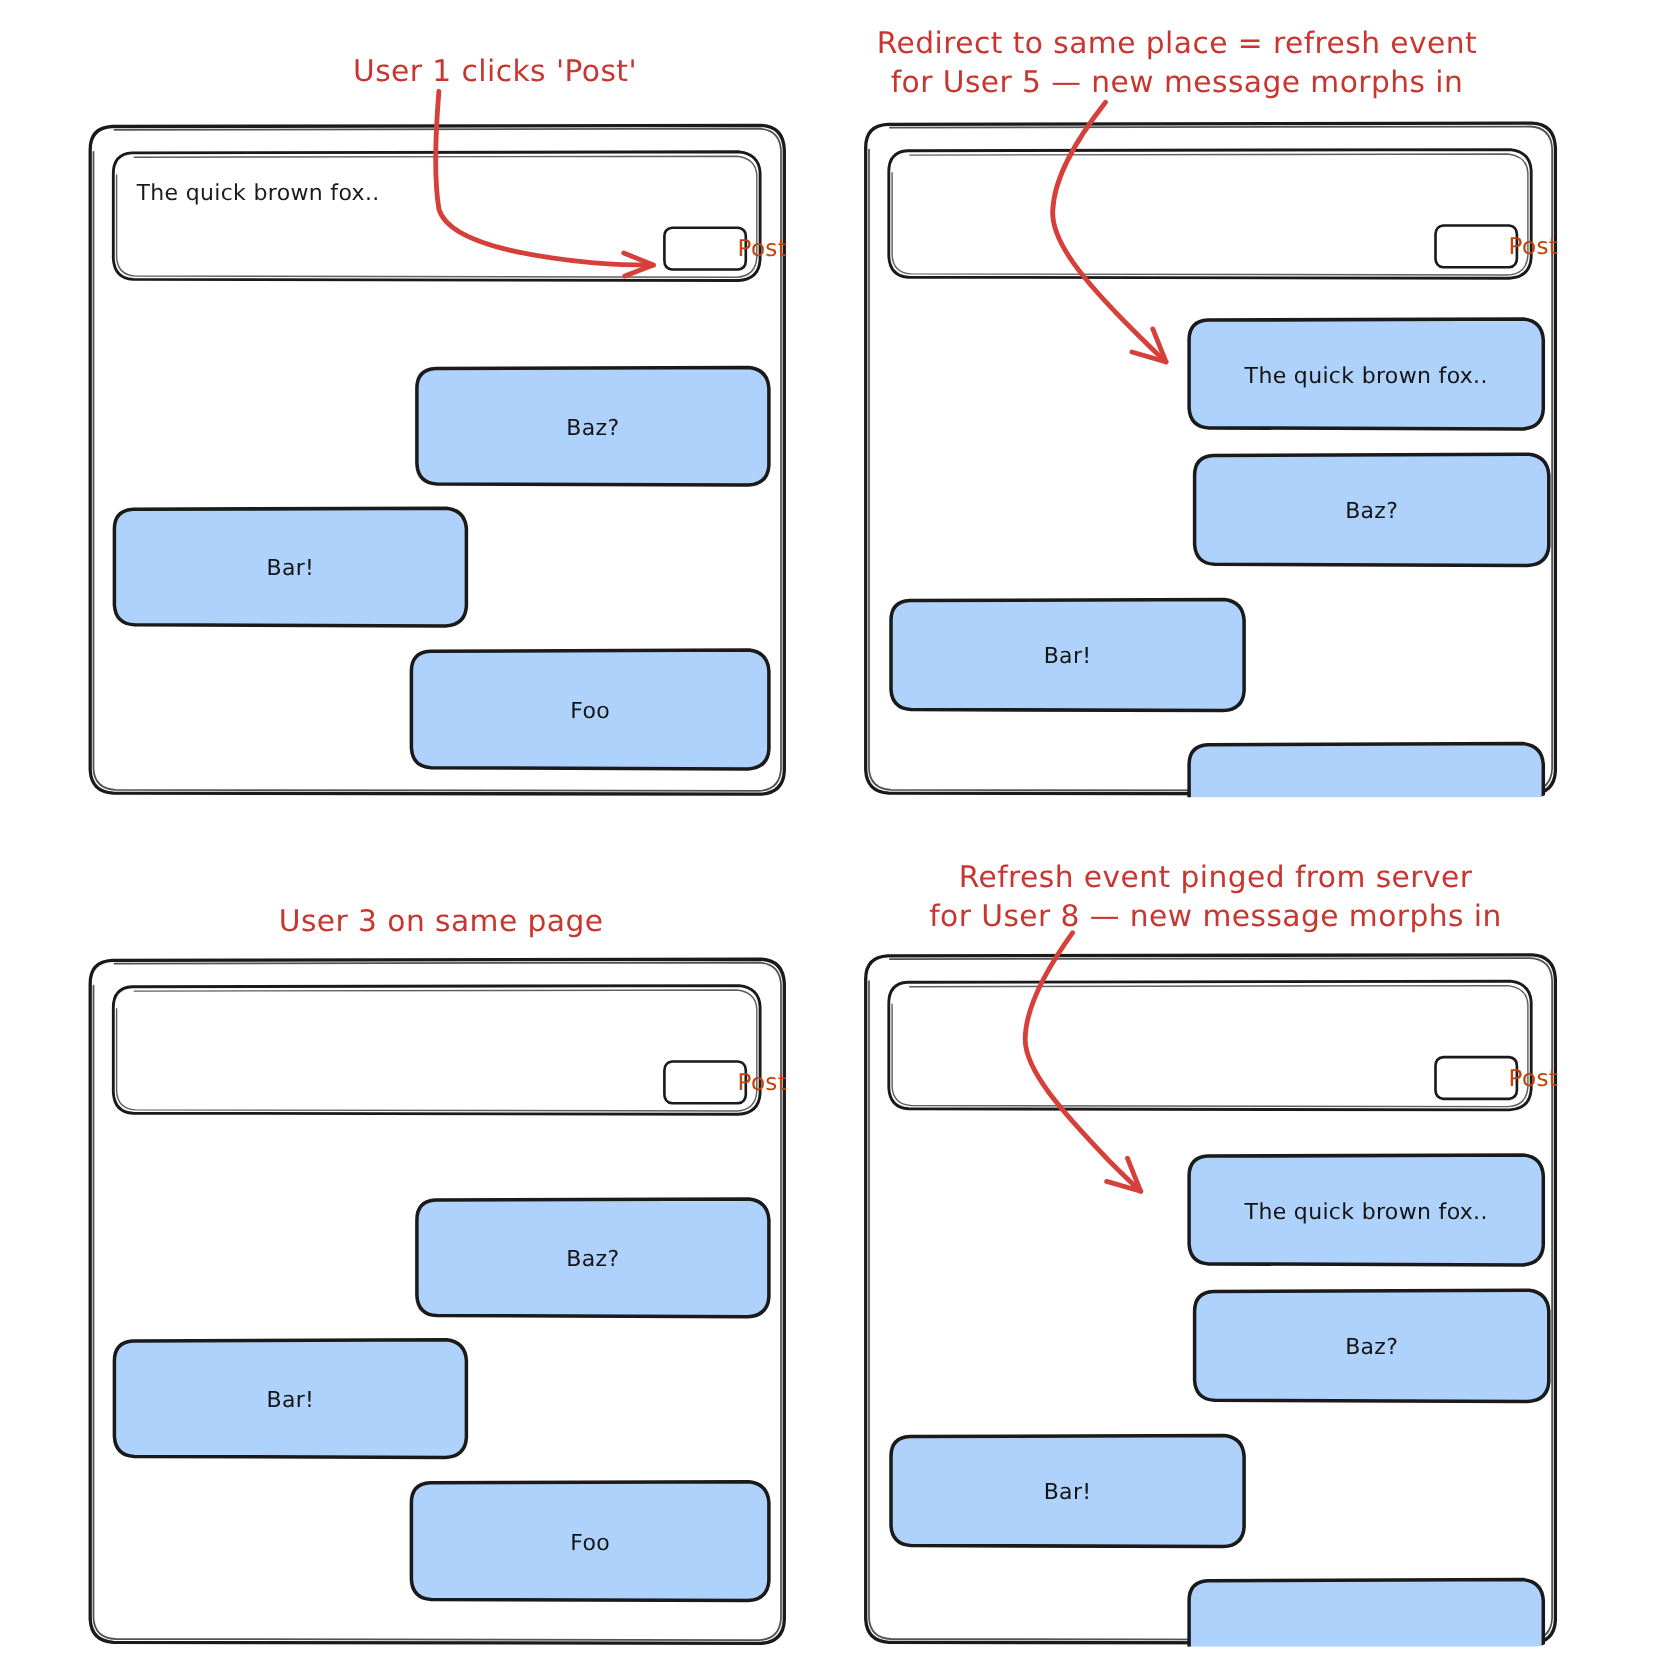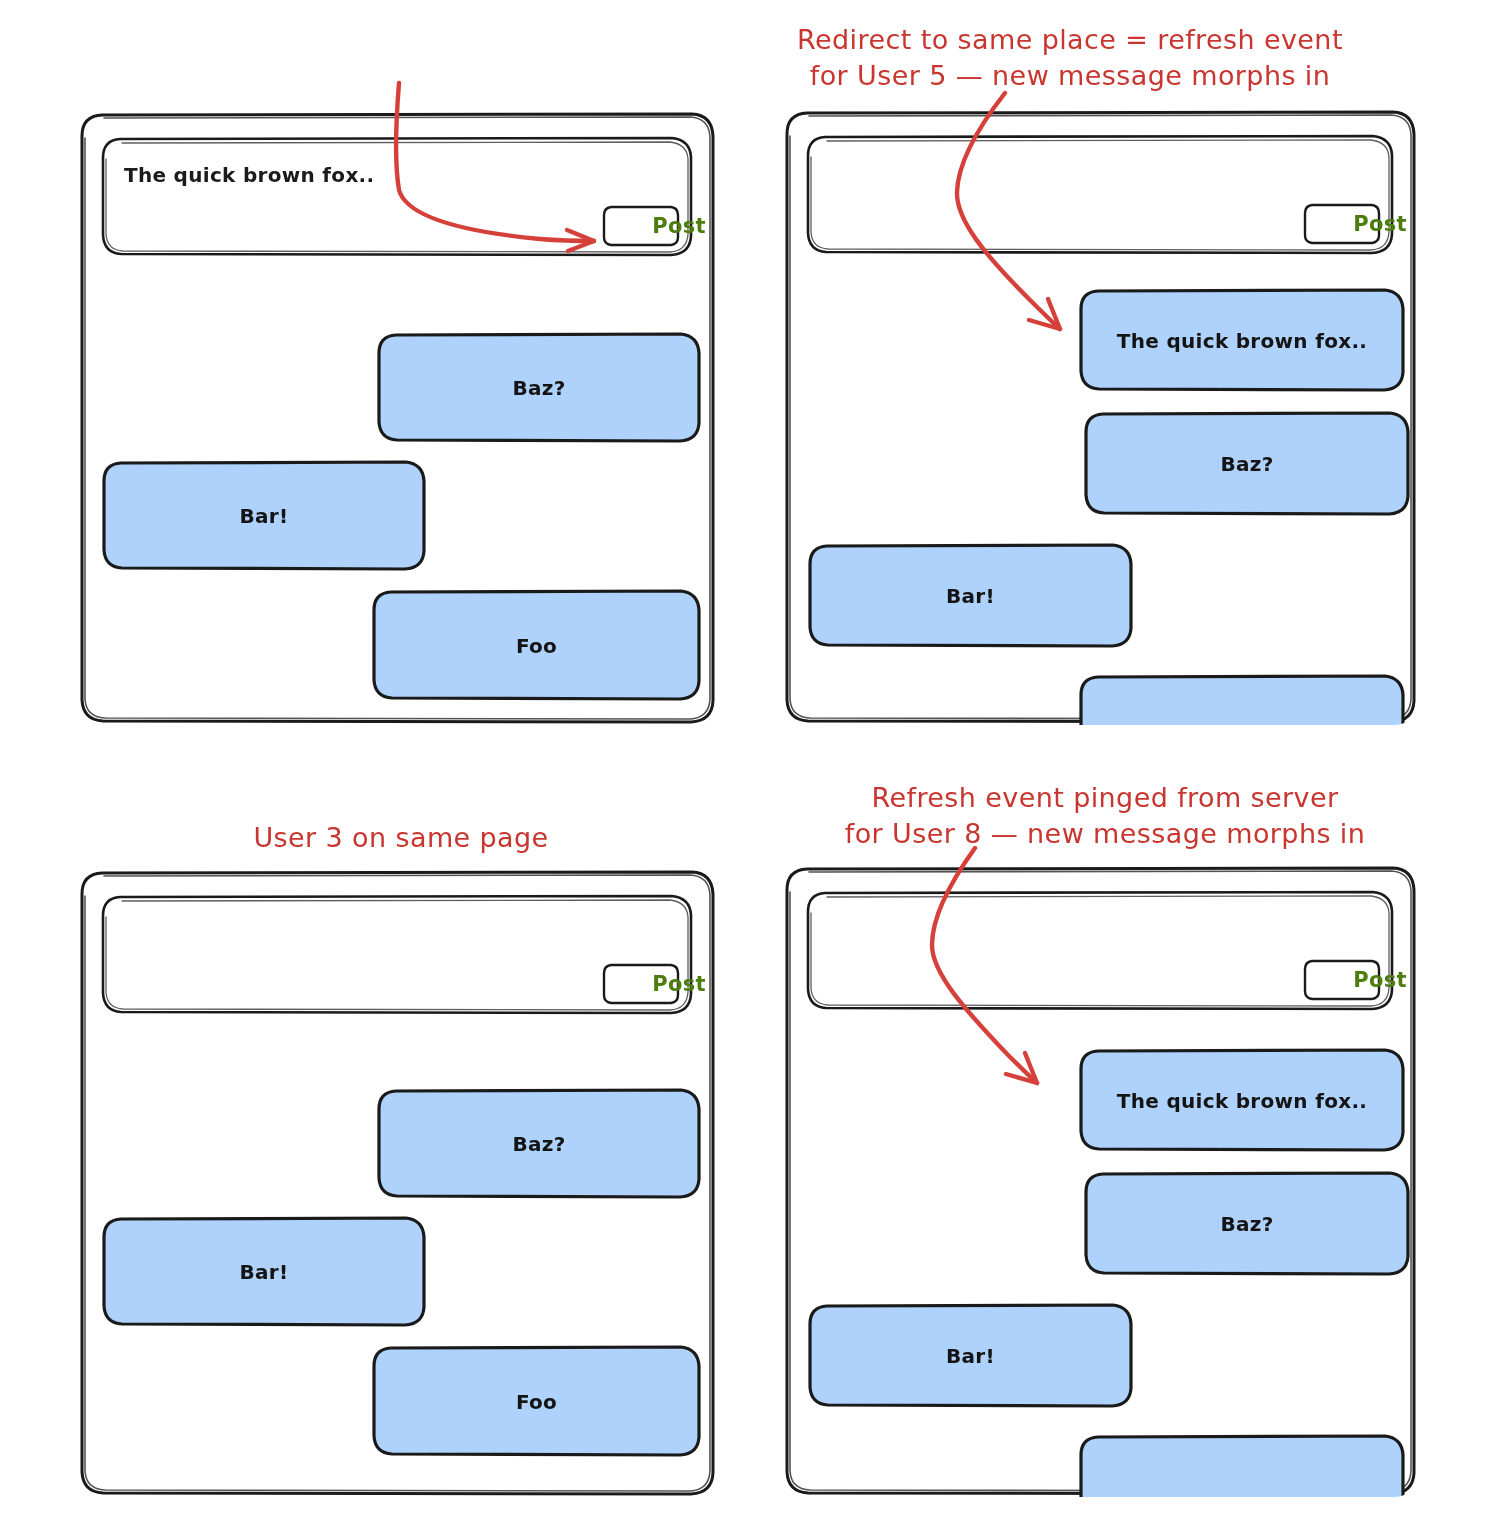--- a/index.html
+++ b/index.html
@@ -54,21 +54,20 @@
     width: 100%;
     height: 100%;
     pointer-events: none;
   }
   .panel-inner {
     position: absolute;
     left: 0; top: 0;
     right: 0; bottom: 0;
     overflow: hidden;
     border-radius: 22px;
-    font-weight: bold;
   }
 
   #panel-1 { left: 78px;  top: 111px; width: 638px;  height: 614px; }
   #panel-2 { left: 783px; top: 109px; width: 634px;  height: 616px; }
   #panel-3 { left: 78px;  top: 869px; width: 638px;  height: 628px; }
   #panel-4 { left: 783px; top: 865px; width: 634px;  height: 632px; }
 
   
   .composer {
     position: absolute;
@@ -103,27 +102,27 @@
     height: 42px;
     cursor: pointer;
   }
   .post-button .btn-svg {
     position: absolute;
     left: 0; top: 0;
     width: 100%; height: 100%;
   }
   .post-button .btn-label {
     position: absolute;
-    left: 0; top: 0;
+    left: 14px; top: 0;
     width: 100%; height: 100%;
     display: flex;
     align-items: center;
     justify-content: center;
     font-size: 21px;
-    color: #4d7c0f;
+    color: #c2410c;
     font-family: "DejaVu Sans", sans-serif;
     letter-spacing: 0.3px;
     padding-left: 38px;
   }
 
   
   .msg-list {
     position: absolute;
     left: 10px;
     right: 8px;
@@ -161,20 +160,21 @@
     width: 1504px;
     height: 1522px;
     pointer-events: none;
   }
 </style>
 </head>
 <body>
 
 <div id="stage">
 
+  <div class="annotation" id="ann-1">User 1 clicks 'Post'</div>
   <div class="annotation" id="ann-2">Redirect to same place = refresh event
 for User 5 — new message morphs in</div>
   <div class="annotation" id="ann-3">User 3 on same page</div>
   <div class="annotation" id="ann-4">Refresh event pinged from server
 for User 8 — new message morphs in</div>
 
   <div class="panel" id="panel-1">
     <svg class="panel-svg" viewBox="0 0 638 614" preserveAspectRatio="none">
       <path d="M24,4 L614,3 Q634,4 635,25 L635,590 Q634,610 613,611 L25,610 Q5,609 4,589 L4,25 Q4,5 24,4 Z" fill="none" stroke="#1a1a1a" stroke-width="3" stroke-linecap="round"></path>
       <path d="M26,7 L612,6 Q631,7 632,26 L632,588 Q631,607 612,608 L27,607 Q8,606 7,588 L7,27" fill="none" stroke="#1a1a1a" stroke-width="1.6" stroke-linecap="round" opacity="0.75"></path>

